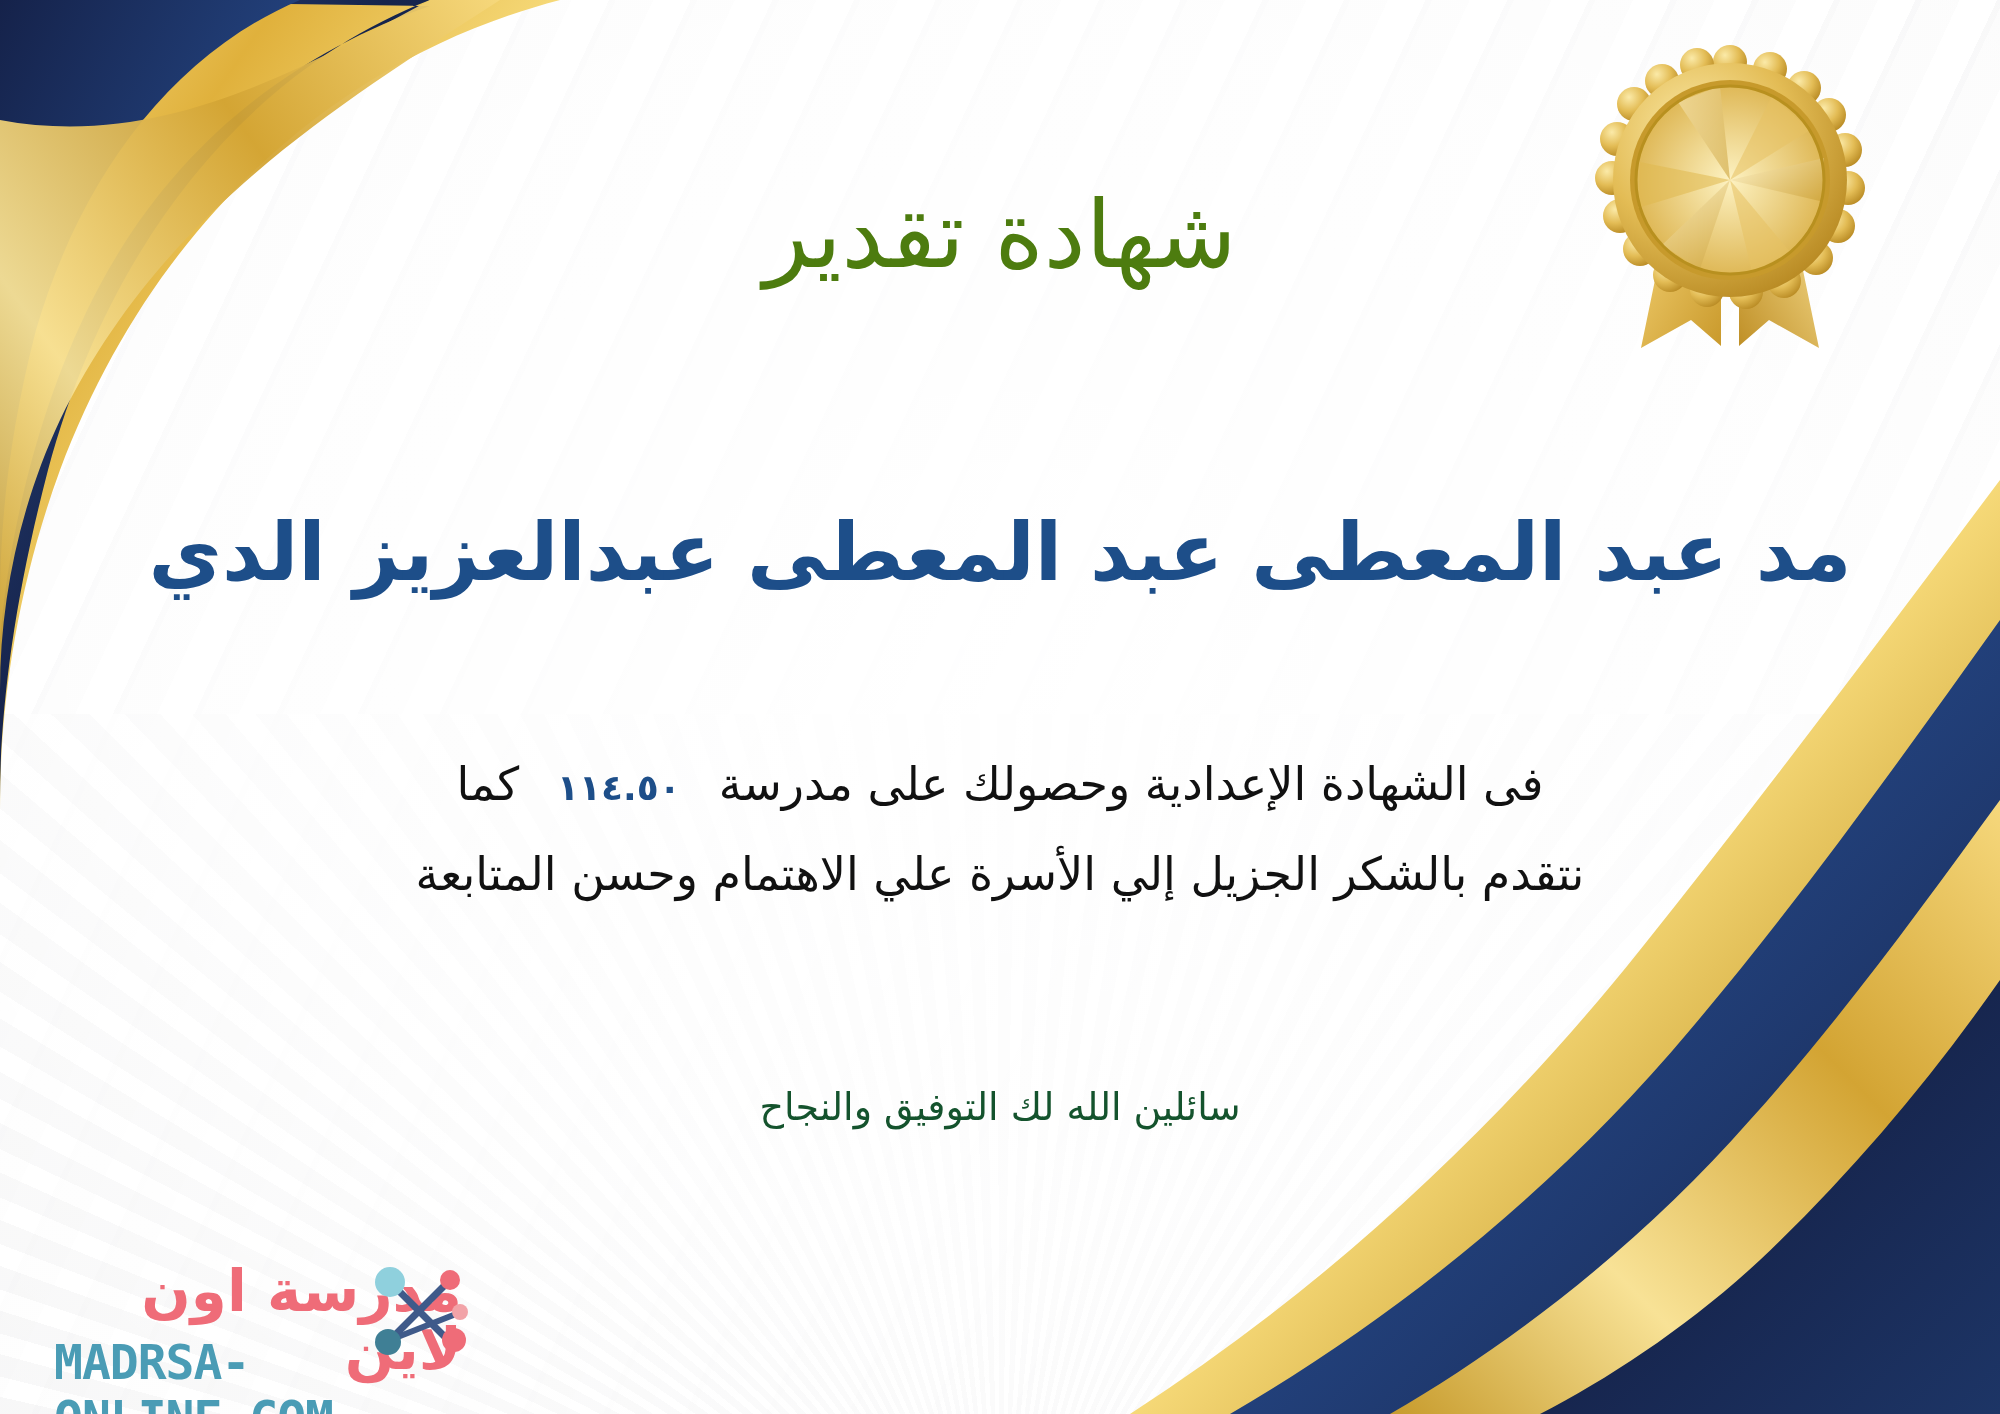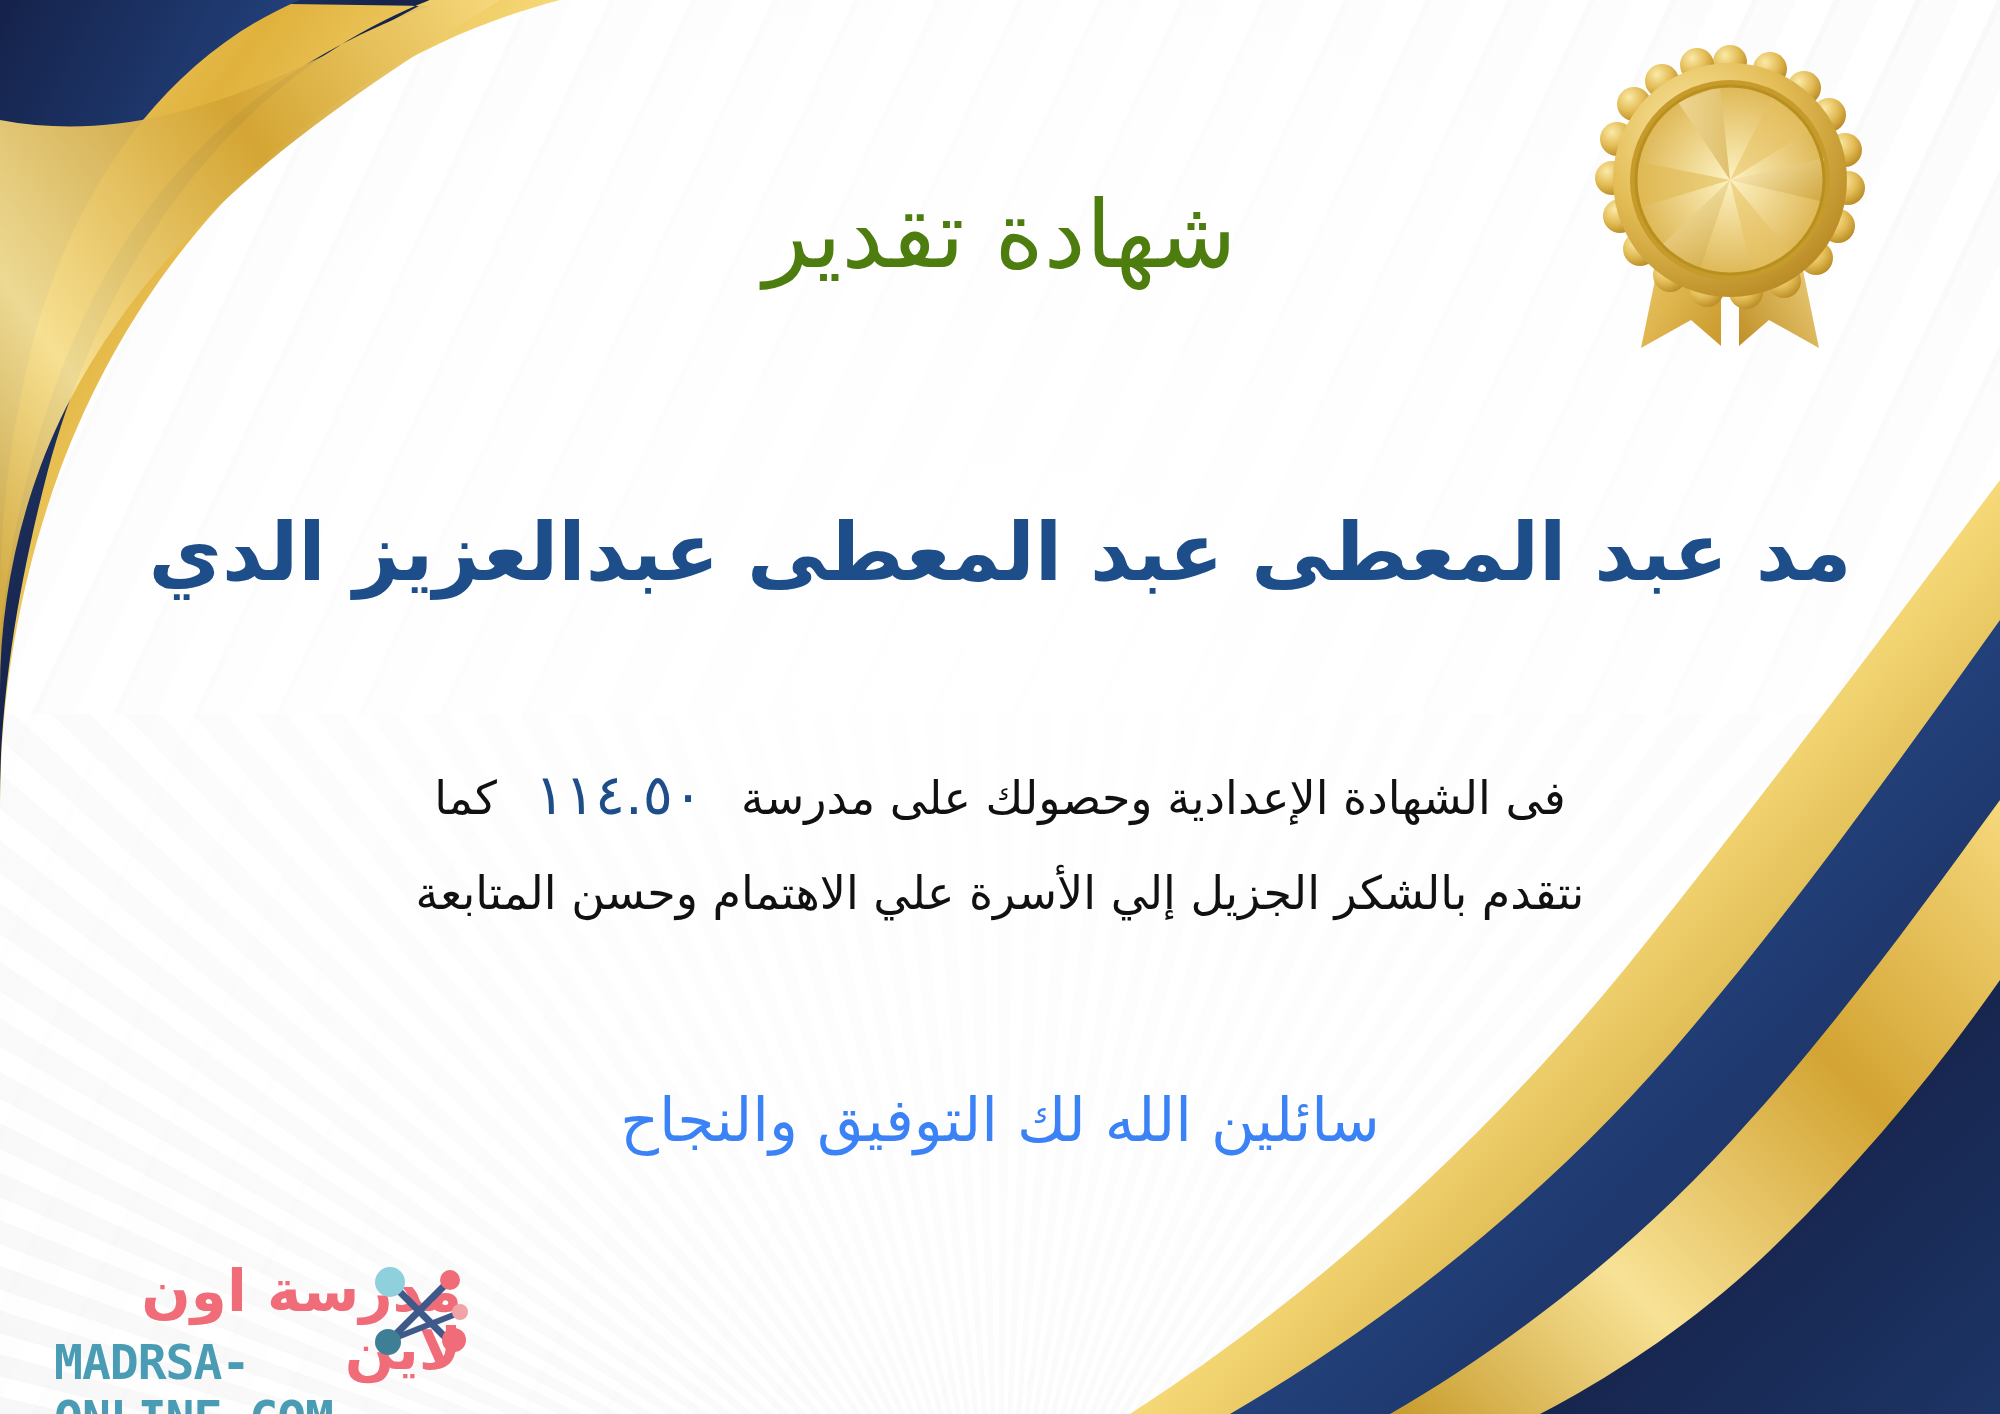--- a/index.html
+++ b/index.html
@@ -39,25 +39,25 @@
       letter-spacing:1px;}
 
   .recipient{position:absolute;top:505px;left:-140px;right:-140px;
       text-align:center;white-space:nowrap;
       font-size:80px;line-height:1.2;font-weight:700;color:#1d4e89;}
 
   .body-text{position:absolute;top:740px;left:210px;right:210px;
       text-align:center;color:#111111;font-size:46px;line-height:1.95;
       font-weight:400;}
   .body-line{white-space:nowrap;}
-  .grade{color:#1d4e89;font-weight:400;font-size:56px;
+  .grade{color:#1d4e89;font-weight:700;font-size:36px;
       letter-spacing:2px;padding:0 38px;}
 
   .closing{position:absolute;top:1085px;left:0;right:0;text-align:center;
-      color:#3b82f6;font-size:60px;font-weight:400;}
+      color:#14532d;font-size:38px;font-weight:400;}
 
   
   .logo{position:absolute;left:34px;bottom:14px;width:470px;height:150px;}
   .logo-ar{position:absolute;left:98px;top:12px;width:330px;text-align:right;
       color:#ef6c78;font-size:58px;font-weight:700;line-height:1;
       direction:rtl;}
   .logo-url{position:absolute;left:20px;top:84px;width:400px;text-align:left;
       color:#4a9cb5;font-size:48px;font-weight:700;letter-spacing:-1px;
       direction:ltr;font-family:"DejaVu Sans Mono","Liberation Mono",monospace;}
   .logo-mark{position:absolute;left:330px;top:6px;width:110px;height:110px;}

